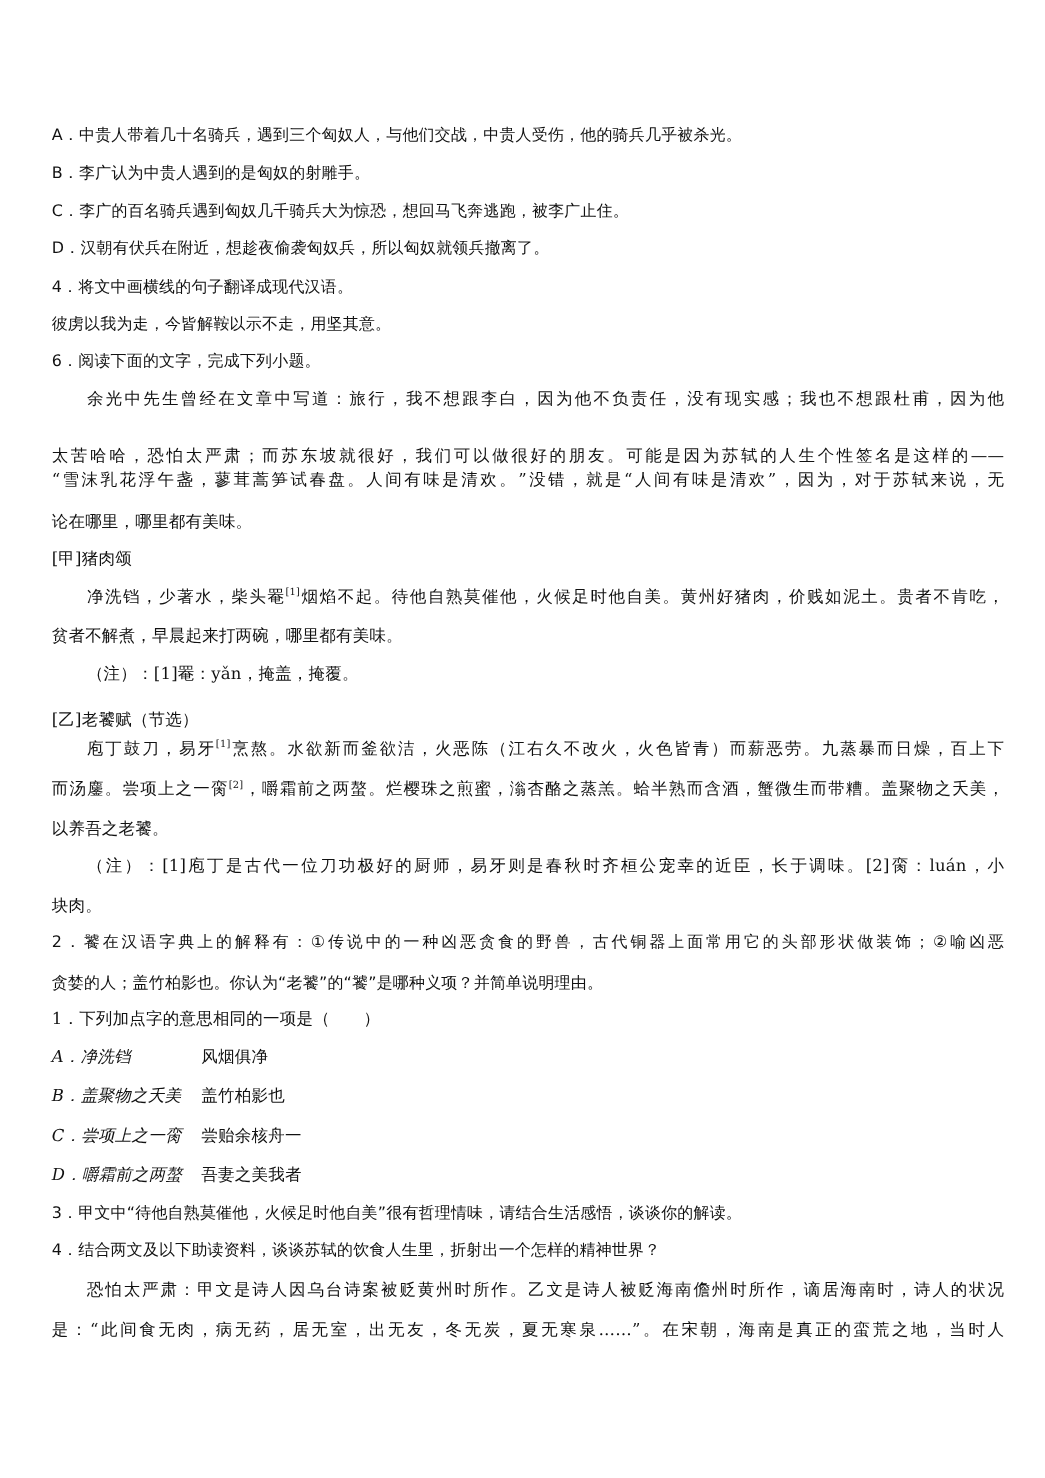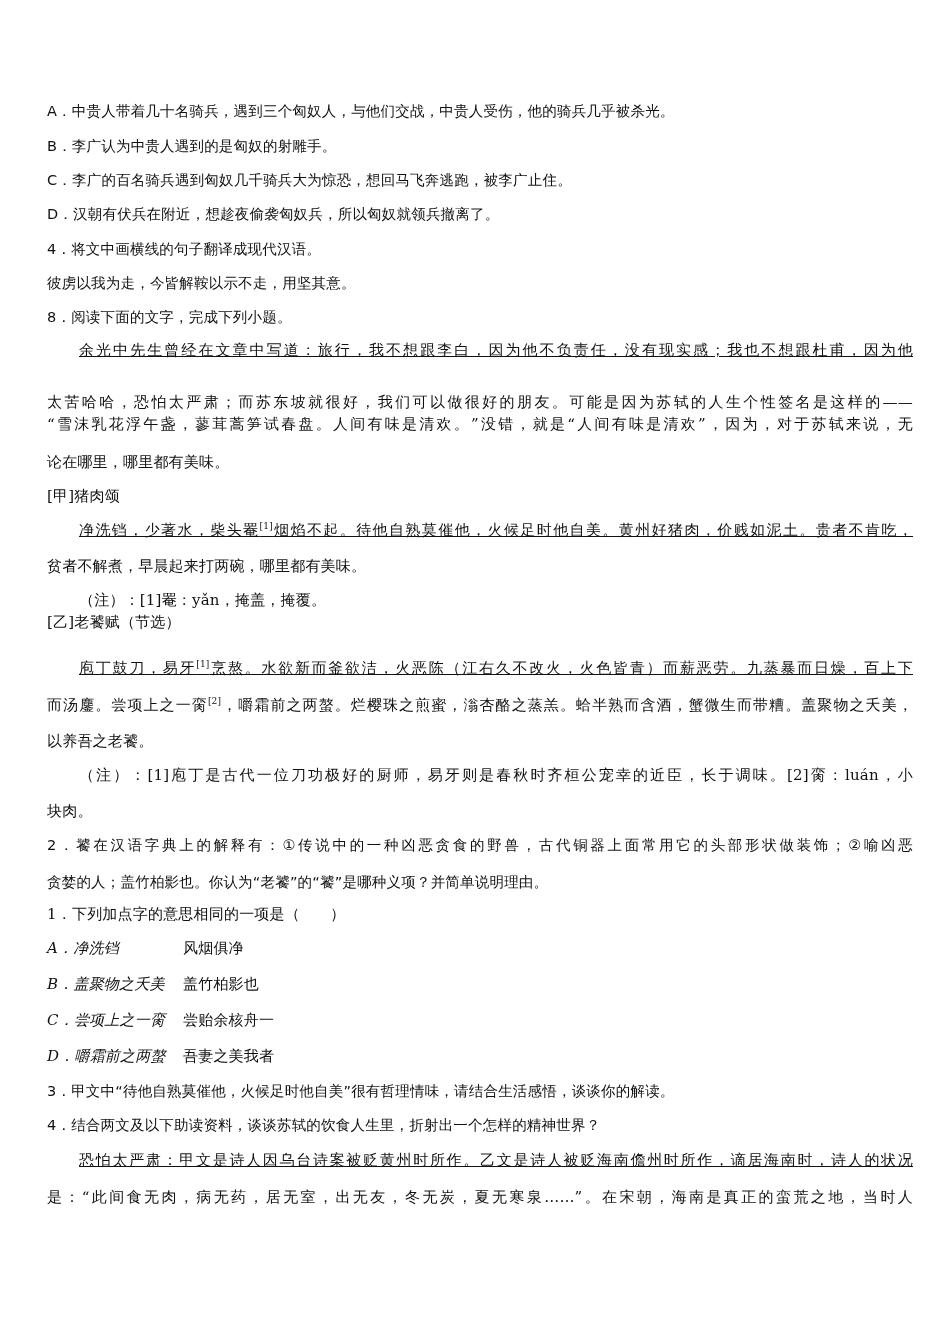--- a/index.html
+++ b/index.html
@@ -21,33 +21,34 @@
       top: 0;
       width: 866px;
     }
     .line {
       position: absolute;
       left: 0;
       white-space: nowrap;
       font-size: 15px;
       line-height: 20px;
       letter-spacing: 0.2px;
+      margin-top: 12px;
     }
     .line.sans {
       font-family: "DejaVu Sans", "Liberation Sans", sans-serif;
       font-size: 14.5px;
     }
     .indent { left: 32px; }
     .indent2 { left: 32px; }
     .justify {
       width: 866px;
       text-align: justify;
       text-align-last: justify;
     }
-    .justify.indent { width: 834px; text-decoration: underline; }
+    .justify.indent { width: 834px; }
     sup {
       font-size: 9px;
       line-height: 0;
       vertical-align: super;
     }
     .opt-a { display: inline-block; width: 136px; font-style: italic; }
   </style>
 </head>
 <body>
 
@@ -62,35 +63,35 @@
   <div class="line sans" style="top:170px">
     <span>C．</span><span>李广的百名骑兵遇到匈奴几千骑兵大为惊恐，想回马飞奔逃跑，被李广止住。</span>
   </div>
   <div class="line sans" style="top:204px">
     <span>D．</span><span>汉朝有伏兵在附近，想趁夜偷袭匈奴兵，所以匈奴就领兵撤离了。</span>
   </div>
 
   <div class="line sans" style="top:239px">4．将文中画横线的句子翻译成现代汉语。</div>
   <div class="line sans" style="top:273px">彼虏以我为走，今皆解鞍以示不走，用坚其意。</div>
 
-  <div class="line sans" style="top:307px">8．阅读下面的文字，完成下列小题。</div>
+  <div class="line sans" style="top:307px">6．阅读下面的文字，完成下列小题。</div>
 
   <div class="line justify indent" style="top:340px">余光中先生曾经在文章中写道：旅行，我不想跟李白，因为他不负责任，没有现实感；我也不想跟杜甫，因为他</div>
   <div class="line justify" style="top:392px">太苦哈哈，恐怕太严肃；而苏东坡就很好，我们可以做很好的朋友。可能是因为苏轼的人生个性签名是这样的——</div>
   <div class="line justify" style="top:414px">“雪沫乳花浮午盏，蓼茸蒿笋试春盘。人间有味是清欢。”没错，就是“人间有味是清欢”，因为，对于苏轼来说，无</div>
   <div class="line" style="top:452px">论在哪里，哪里都有美味。</div>
 
   <div class="line" style="top:486px">[甲]猪肉颂</div>
   <div class="line justify indent" style="top:520px">
     <span>净洗铛，少著水，柴头罨</span><sup>[1]</sup><span>烟焰不起。待他自熟莫催他，火候足时他自美。黄州好猪肉，价贱如泥土。贵者不肯吃，</span>
   </div>
   <div class="line" style="top:556px">贫者不解煮，早晨起来打两碗，哪里都有美味。</div>
   <div class="line indent2" style="top:590px">（注）：[1]罨：yǎn，掩盖，掩覆。</div>
 
-  <div class="line" style="top:612px">[乙]老饕赋（节选）</div>
+  <div class="line" style="top:632px">[乙]老饕赋（节选）</div>
   <div class="line justify indent" style="top:658px">
     <span>庖丁鼓刀，易牙</span><sup>[1]</sup><span>烹熬。水欲新而釜欲洁，火恶陈（江右久不改火，火色皆青）而薪恶劳。九蒸暴而日燥，百上下</span>
   </div>
   <div class="line justify" style="top:695px">
     <span>而汤鏖。尝项上之一脔</span><sup>[2]</sup><span>，嚼霜前之两螯。烂樱珠之煎蜜，滃杏酪之蒸羔。蛤半熟而含酒，蟹微生而带糟。盖聚物之夭美，</span>
   </div>
   <div class="line" style="top:731px">以养吾之老饕。</div>
   <div class="line justify indent2" style="top:765px; width:834px">（注）：[1]庖丁是古代一位刀功极好的厨师，易牙则是春秋时齐桓公宠幸的近臣，长于调味。[2]脔：luán，小</div>
   <div class="line" style="top:801px">块肉。</div>
 

